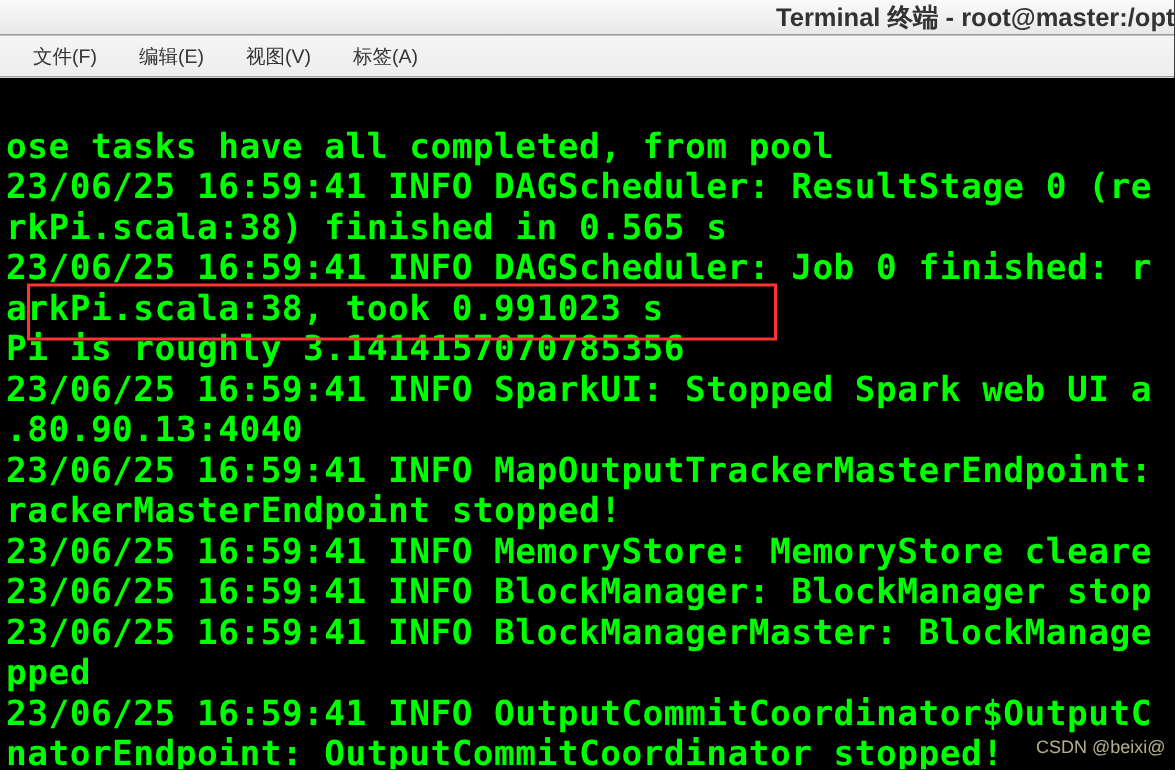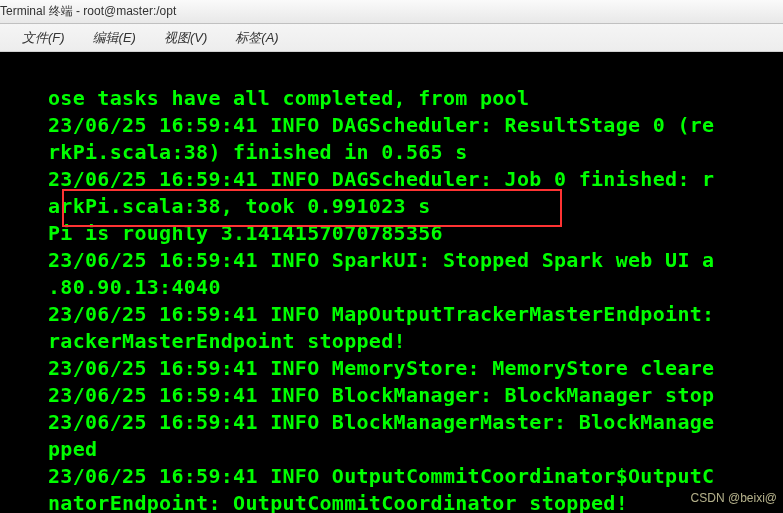--- a/index.html
+++ b/index.html
@@ -14,55 +14,53 @@
       background: #000;
       overflow: hidden;
       position: relative;
     }
     .titlebar {
       height: 24px;
       background: linear-gradient(to bottom, #fafafa, #e8e8e8);
       border-bottom: 1px solid #c0c0c0;
       display: flex;
       align-items: center;
-      justify-content: flex-start;
+      justify-content: flex-end;
       font-family: "Microsoft YaHei", "SimSun", sans-serif;
-      font-size: 12px;
+      font-size: 17px;
       color: #333;
-      font-weight: normal;
+      font-weight: bold;
     }
     .menubar {
       height: 28px;
       background: linear-gradient(to bottom, #f5f5f5, #ededed);
       border-bottom: 1px solid #d0d0d0;
       display: flex;
       align-items: center;
       padding-left: 8px;
       font-family: "Microsoft YaHei", "SimSun", sans-serif;
       font-size: 13px;
       color: #333;
     }
     .menu-item {
       padding: 4px 14px;
       cursor: pointer;
-      font-style: italic;
     }
     .terminal {
       background: #000;
       color: #00ff00;
-      font-size: 20px;
+      font-size: 23px;
       line-height: 27px;
       padding: 6px 4px;
       white-space: pre;
       font-weight: bold;
       letter-spacing: 0.3px;
       height: calc(100% - 52px);
       overflow: hidden;
       position: relative;
-      margin-left: 44px;
     }
     .highlight-box {
       position: absolute;
       border: 2px solid #ff3333;
       pointer-events: none;
     }
     .watermark {
       position: absolute;
       bottom: 8px;
       right: 6px;

